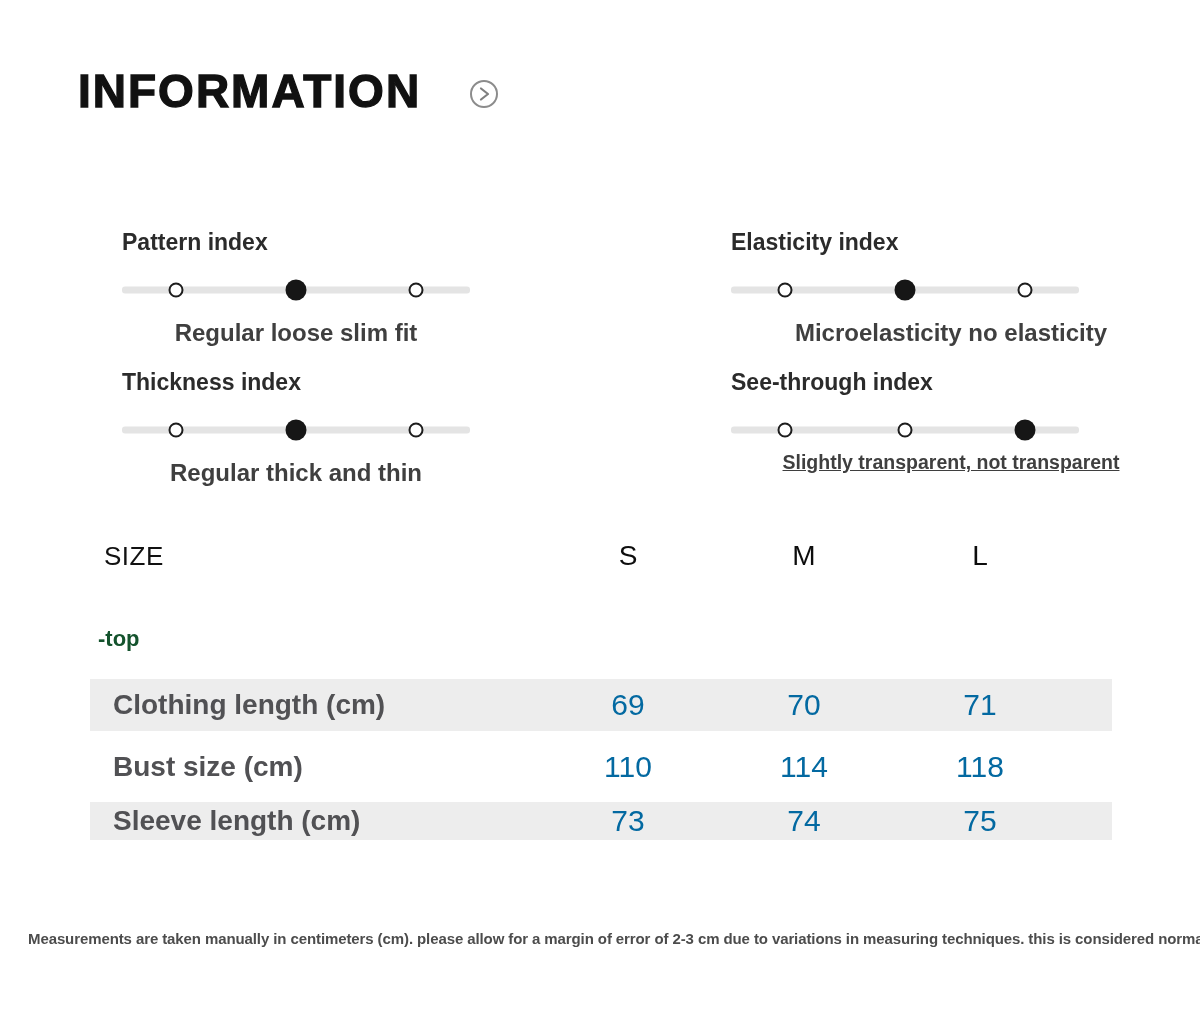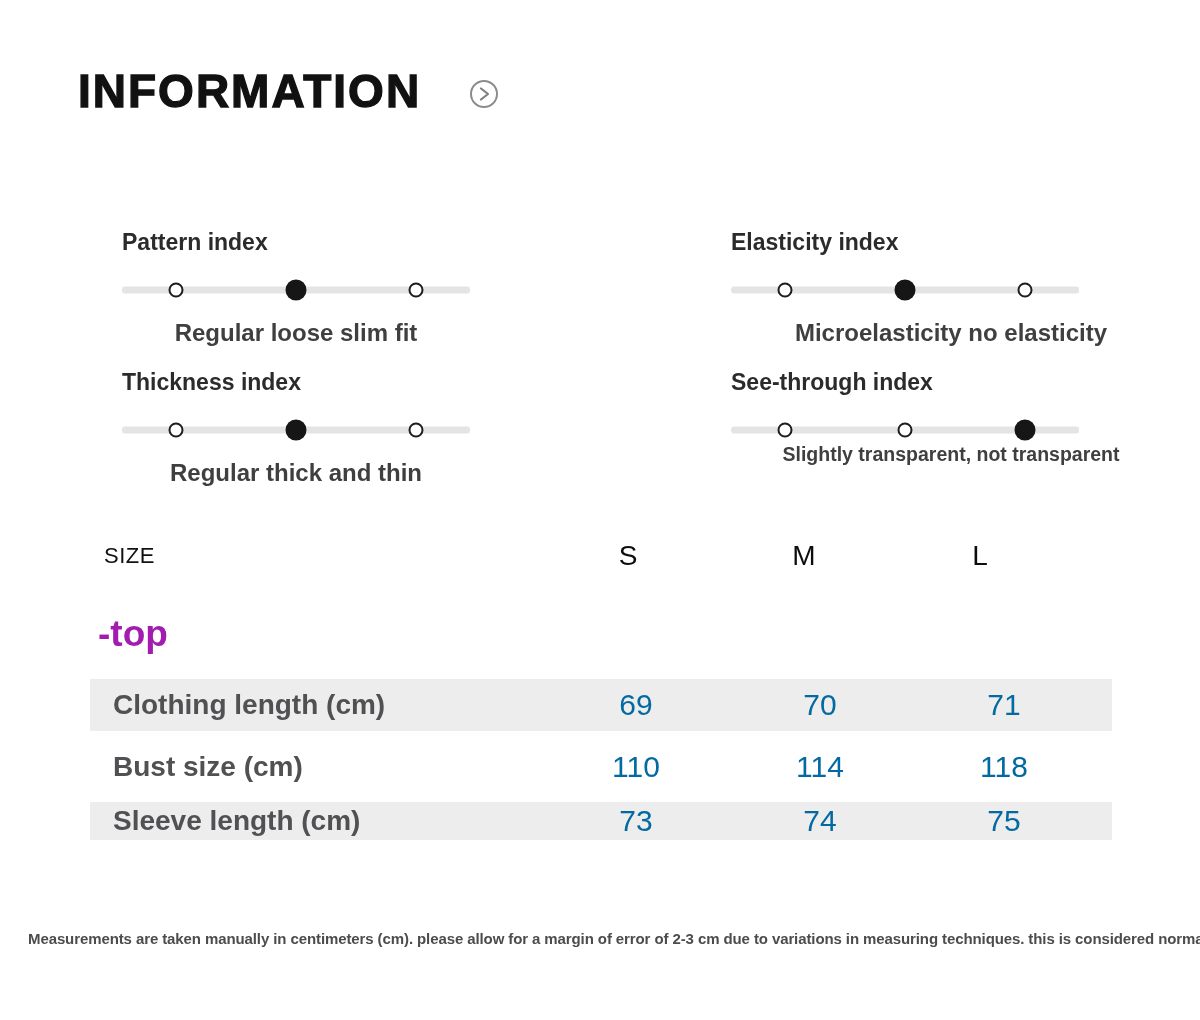--- a/index.html
+++ b/index.html
@@ -41,31 +41,31 @@
     position:absolute; top:50%; transform:translate(-50%,-50%);
     width:15px; height:15px; border-radius:50%;
     background:#ffffff; border:2px solid #1d1d1d;
   }
   .dot.d1{left:15.5%;} .dot.d2{left:50%;} .dot.d3{left:84.5%;}
   .dot.filled{width:21px; height:21px; background:var(--dot-fill); border:none;}
   .caption{
     margin-top:18px; width:100%; text-align:center; white-space:nowrap;
     font-size:24px; font-weight:bold; color:var(--text-secondary);
   }
-  .caption.small{font-size:19.5px; margin-top:2px;}
+  .caption.small{font-size:19.5px; margin-top:10px;text-decoration:underline;}
   
   .tbl-grid{display:grid; grid-template-columns:450px 176px 176px 176px; align-items:center;}
   .size-head{position:absolute; left:90px; top:538px; width:1022px; height:36px;}
-  .size-label{font-size:22px; font-weight:normal; padding-left:14px; letter-spacing:0.5px;}
+  .size-label{font-size:26px; font-weight:normal; padding-left:14px; letter-spacing:0.5px;}
   .col-head{font-size:28px; text-align:center; color:#0d0d0d;}
   .section-label{
-    position:absolute; left:98px; top:613px;
-    font-size:37px; font-weight:bold; color:#a21caf;
+    position:absolute; left:98px; top:626px;
+    font-size:22px; font-weight:bold; color:#14532d;
   }
-  .trow{position:absolute; left:90px; width:1022px;gap:8px;}
+  .trow{position:absolute; left:90px; width:1022px;}
   .trow.stripe{background:var(--row-stripe);}
   .trow.r0{top:679px; height:52px;}
   .trow.r1{top:731px; height:71px;}
   .trow.r2{top:802px; height:38px;}
   .trow .rlabel{
     font-size:28px; font-weight:bold; color:var(--table-row-label);
     padding-left:23px; white-space:nowrap;
   }
   .trow .rval{font-size:30px; text-align:center; color:#0369a1;}
   

